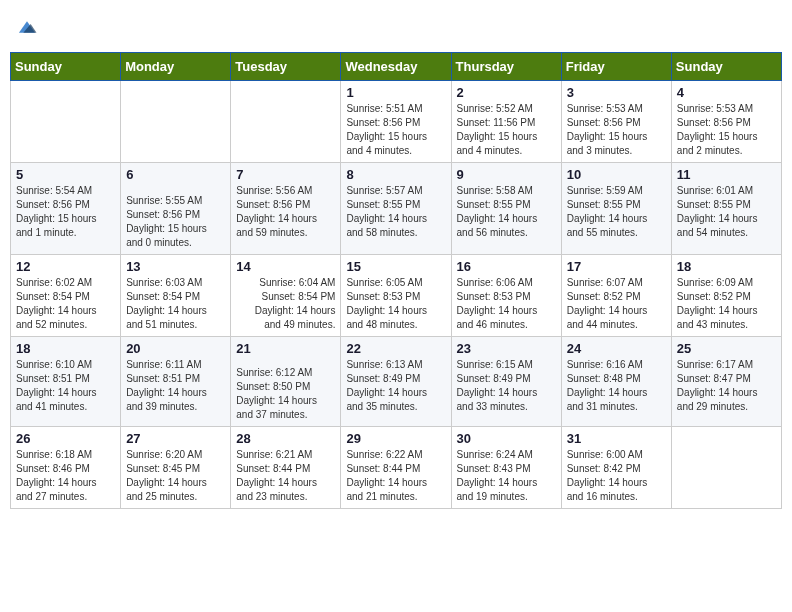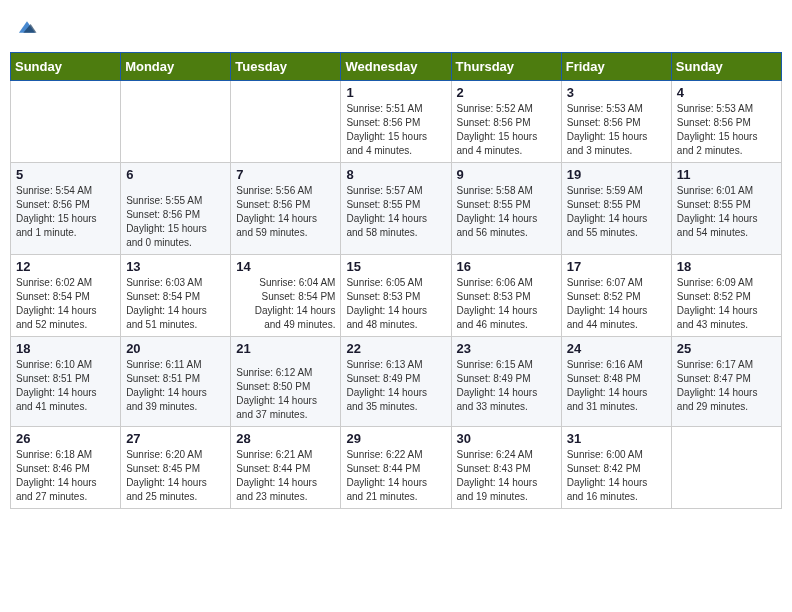--- a/index.html
+++ b/index.html
@@ -135,21 +135,21 @@
         <td>
           <div class="day-num">1</div>
           <div class="day-info" style="white-space: pre-line;">Sunrise: 5:51 AM
 Sunset: 8:56 PM
 Daylight: 15 hours
 and 4 minutes.</div>
         </td>
         <td>
           <div class="day-num">2</div>
           <div class="day-info" style="white-space: pre-line;">Sunrise: 5:52 AM
-Sunset: 8:56 PM
+Sunset: 11:56 PM
 Daylight: 15 hours
 and 4 minutes.</div>
         </td>
         <td>
           <div class="day-num">3</div>
           <div class="day-info" style="white-space: pre-line;">Sunrise: 5:53 AM
 Sunset: 8:56 PM
 Daylight: 15 hours
 and 3 minutes.</div>
         </td>
@@ -191,21 +191,21 @@
 and 58 minutes.</div>
         </td>
         <td>
           <div class="day-num">9</div>
           <div class="day-info" style="white-space: pre-line;">Sunrise: 5:58 AM
 Sunset: 8:55 PM
 Daylight: 14 hours
 and 56 minutes.</div>
         </td>
         <td>
-          <div class="day-num">19</div>
+          <div class="day-num">10</div>
           <div class="day-info" style="white-space: pre-line;">Sunrise: 5:59 AM
 Sunset: 8:55 PM
 Daylight: 14 hours
 and 55 minutes.</div>
         </td>
         <td>
           <div class="day-num">11</div>
           <div class="day-info" style="white-space: pre-line;">Sunrise: 6:01 AM
 Sunset: 8:55 PM
 Daylight: 14 hours

